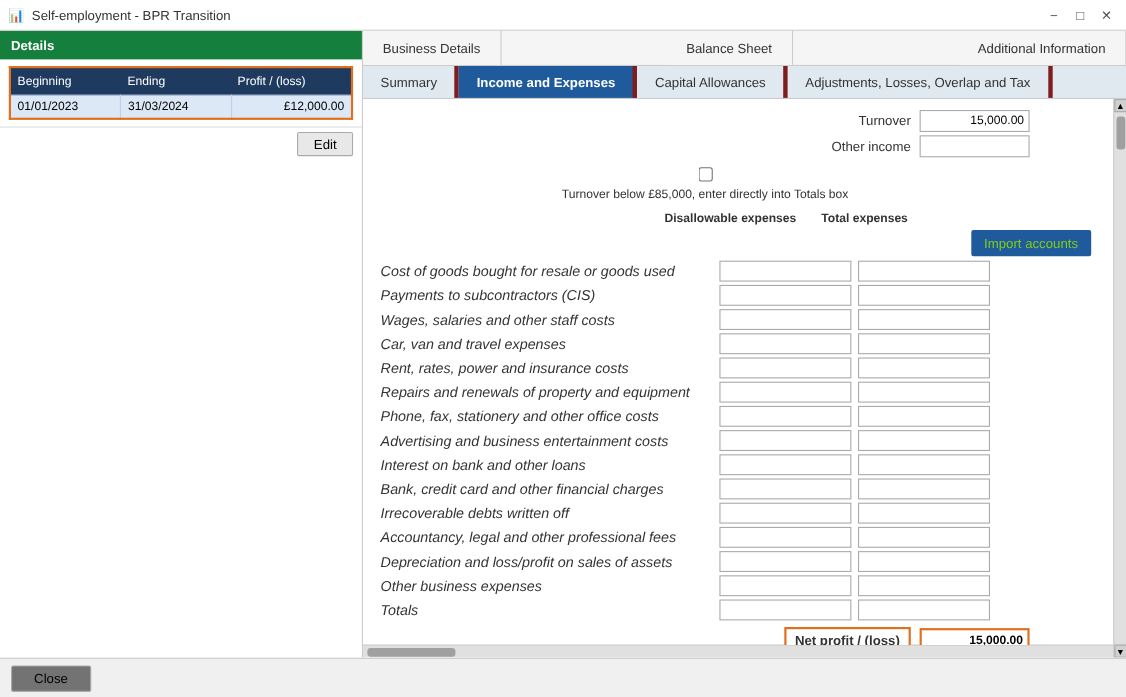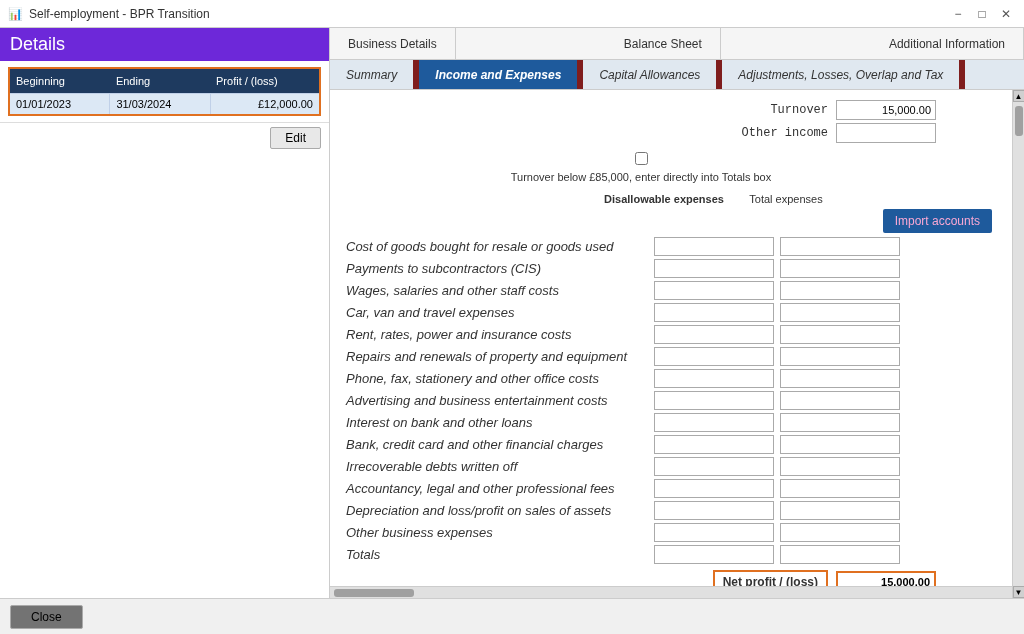--- a/index.html
+++ b/index.html
@@ -52,25 +52,25 @@
     }
     
     .left-panel {
       width: 330px;
       background: #ffffff;
       border-right: 1px solid #ccc;
       display: flex;
       flex-direction: column;
     }
     .left-panel-header {
-      background: #6d28d9;
+      background: #15803d;
       color: white;
       padding: 6px 10px;
-      font-weight: normal;
-      font-size: 18px;
+      font-weight: bold;
+      font-size: 12px;
     }
     .accounting-period-section {
       padding: 6px 8px;
       border-bottom: 1px solid #ddd;
     }
     .accounting-period-label {
       font-size: 12px;
       color: #333;
       margin-bottom: 4px;
       display: flex;
@@ -147,23 +147,22 @@
       border-bottom: 1px solid #ccc;
       height: 30px;
       align-items: stretch;
     }
     .sub-tab {
       padding: 0 16px;
       display: flex;
       align-items: center;
       font-size: 12px;
       cursor: pointer;
-      border-right: 6px solid #7f1d1d;
-      color: #333;
-      font-style: italic;
+      border-right: 4px solid #7f1d1d;
+      color: #333;
     }
     .sub-tab.active {
       background: #1e5a9c;
       color: white;
       font-weight: bold;
     }
     .content-area {
       flex: 1;
       overflow-y: auto;
       overflow-x: hidden;
@@ -180,21 +179,20 @@
       display: flex;
       align-items: center;
       gap: 8px;
       margin-bottom: 3px;
     }
     .turnover-label {
       font-size: 12px;
       color: #333;
       min-width: 100px;
       text-align: right;
-      font-family: Liberation Mono, monospace;
     }
     .value-input {
       width: 100px;
       height: 20px;
       border: 1px solid #aaa;
       padding: 1px 4px;
       font-size: 11px;
       text-align: right;
       background: #fff;
     }
@@ -218,21 +216,21 @@
       text-align: center;
       font-size: 11px;
       font-weight: bold;
       color: #333;
       margin-right: 2px;
     }
     .expenses-header-row .total-col {
       width: 120px;
       text-align: center;
       font-size: 11px;
-      font-weight: normal;
+      font-weight: bold;
       color: #333;
       margin-right: 60px;
     }
     .expense-row {
       display: flex;
       align-items: center;
       margin-bottom: 3px;
     }
     .expense-row .label-col {
       flex: 1;
@@ -247,21 +245,21 @@
     }
     .expense-row .input-col input {
       width: 100%;
       height: 19px;
       border: 1px solid #aaa;
       background: #fff;
       font-size: 11px;
     }
     .import-btn {
       background: #1e5a9c;
-      color: #f9a8d4;
+      color: #84cc16;
       border: none;
       padding: 5px 12px;
       font-size: 12px;
       cursor: pointer;
       border-radius: 2px;
       margin-left: 6px;
       white-space: nowrap;
     }
     .net-profit-row {
       display: flex;

